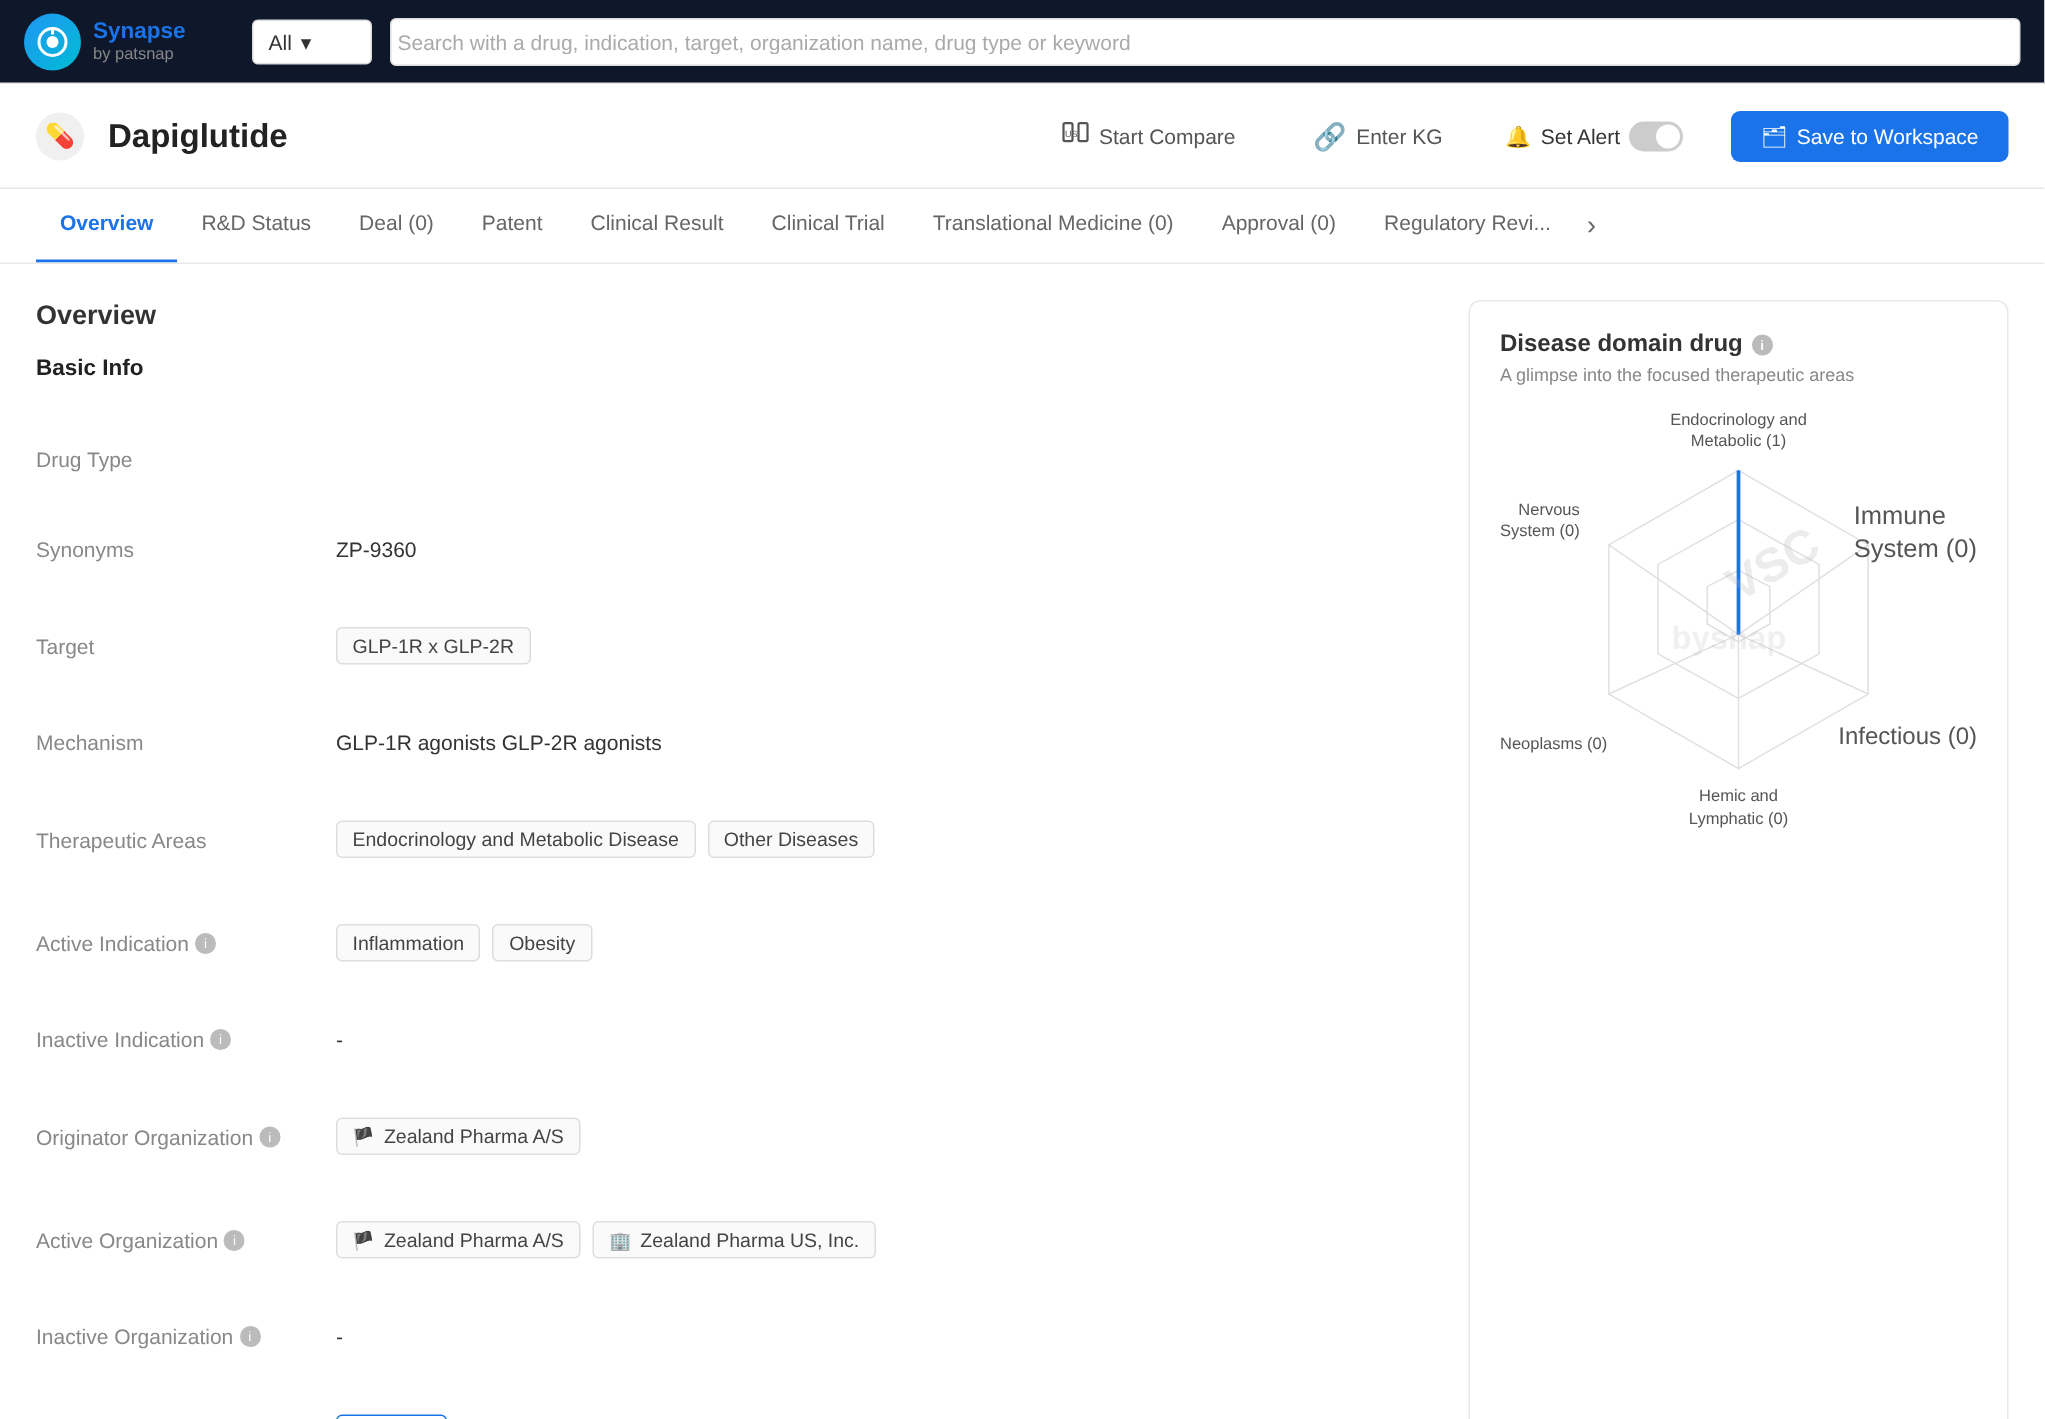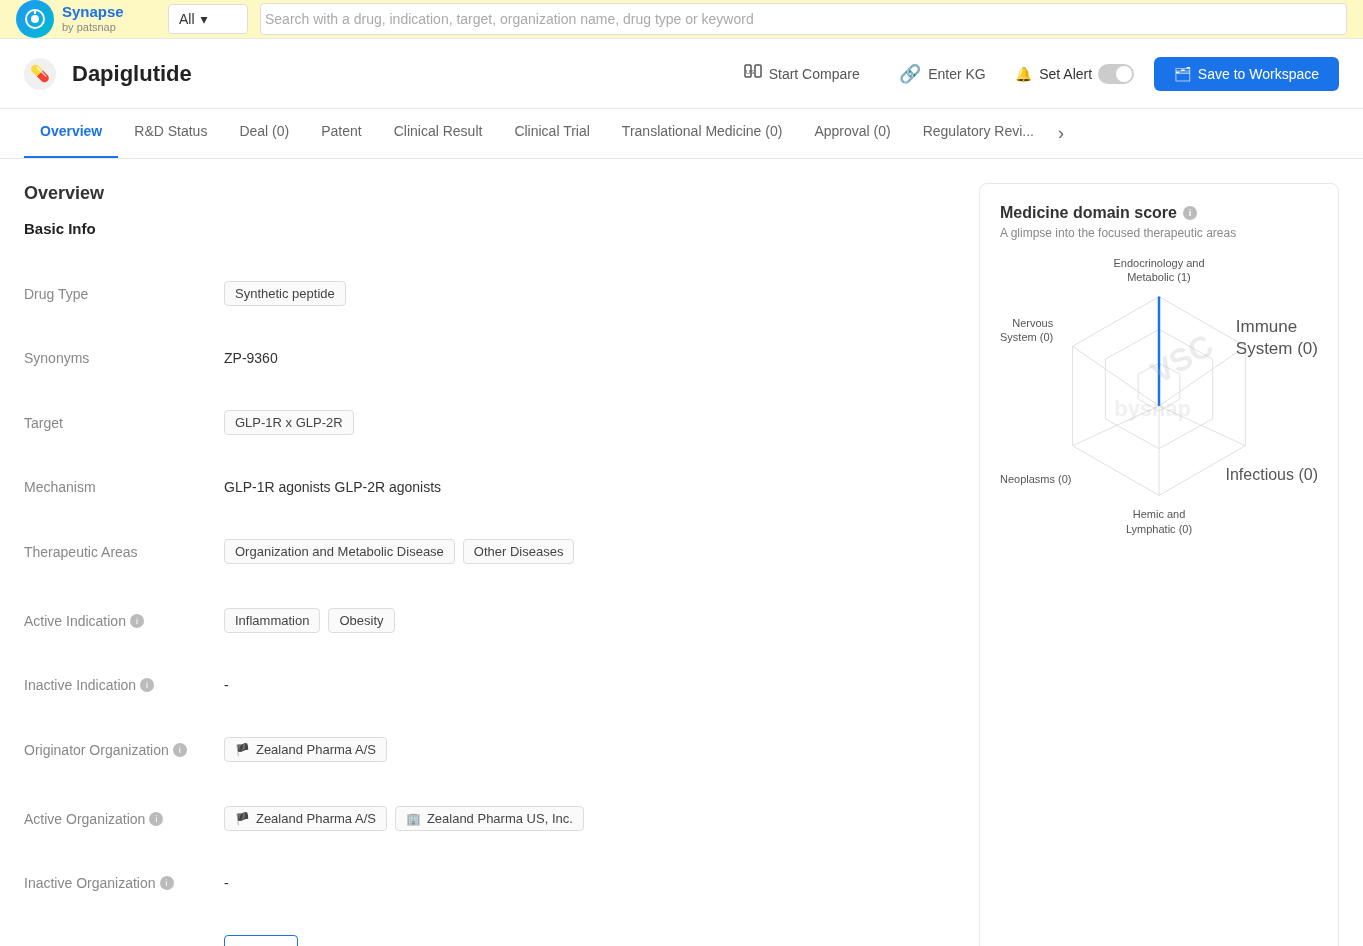--- a/index.html
+++ b/index.html
@@ -1,21 +1,21 @@
 <!DOCTYPE html>
 <html><head>
   <meta charset="utf-8">
   <style>
     * { box-sizing: border-box; margin: 0; padding: 0; }
     body { font-family: -apple-system, BlinkMacSystemFont, 'Segoe UI', sans-serif; font-size: 14px; color: #333; background: #fff; }
 
     
     .top-nav {
       display: flex; align-items: center; padding: 8px 16px; border-bottom: 1px solid #e8e8e8;
-      background: #fef9c3; height: 39px; gap: 12px;
+      background: #0f172a; height: 56px; gap: 12px;
     }
     .logo-area { display: flex; align-items: center; gap: 8px; min-width: 140px; }
     .logo-circle {
       width: 38px; height: 38px; border-radius: 50%; background: linear-gradient(135deg, #2196F3, #00BCD4);
       display: flex; align-items: center; justify-content: center; color: white; font-size: 18px; font-weight: bold;
     }
     .logo-text { display: flex; flex-direction: column; line-height: 1.2; }
     .logo-text .brand { font-weight: 700; font-size: 15px; color: #1a73e8; }
     .logo-text .sub { font-size: 11px; color: #888; }
 
@@ -32,21 +32,21 @@
     
     .drug-header {
       display: flex; align-items: center; padding: 16px 24px; border-bottom: 1px solid #e8e8e8;
       gap: 16px;
     }
     .drug-icon {
       width: 32px; height: 32px; background: #f0f0f0; border-radius: 50%;
       display: flex; align-items: center; justify-content: center; color: #666; font-size: 16px;
     }
     .drug-title { font-size: 22px; font-weight: 700; color: #222; flex: 1; }
-    .header-actions { display: flex; align-items: center; gap: 20px; }
+    .header-actions { display: flex; align-items: center; gap: 32px; }
     .action-btn {
       display: flex; align-items: center; gap: 6px; cursor: pointer; color: #555;
       font-size: 14px; background: none; border: none; padding: 6px 10px;
     }
     .action-btn .icon { font-size: 18px; }
     .toggle-switch {
       width: 36px; height: 20px; background: #ccc; border-radius: 10px; position: relative; cursor: pointer;
     }
     .toggle-switch::after {
       content: ''; position: absolute; width: 16px; height: 16px; background: white; border-radius: 50%;
@@ -199,23 +199,20 @@
 <div class="content">
 
   <div class="main-content">
     <div class="section-title">Overview</div>
     <div class="subsection-title">Basic Info</div>
 
     <div class="info-row">
       <div class="info-label">
         <span>Drug Type</span>
       </div>
-      <div class="info-value">
-        <span class="tag">Synthetic peptide</span>
-      </div>
     </div>
 
     <div class="info-row">
       <div class="info-label">
         <span>Synonyms</span>
       </div>
       <div class="info-value">
         <span>ZP-9360</span>
       </div>
     </div>
@@ -236,21 +233,21 @@
       <div class="info-value">
         <span>GLP-1R agonists  GLP-2R agonists</span>
       </div>
     </div>
 
     <div class="info-row">
       <div class="info-label">
         <span>Therapeutic Areas</span>
       </div>
       <div class="info-value">
-        <span class="tag">Organization and Metabolic Disease</span>
+        <span class="tag">Endocrinology and Metabolic Disease</span>
         <span class="tag">Other Diseases</span>
       </div>
     </div>
 
     <div class="info-row">
       <div class="info-label">
         <span>Active Indication</span>
         <span class="info-icon">i</span>
       </div>
       <div class="info-value">
@@ -316,21 +313,21 @@
       </div>
       <div class="info-value">
         <span class="phase-badge">Phase 2</span>
       </div>
     </div>
 
   </div>
 
   <div class="score-card">
     <div class="score-card-title">
-      <span>Medicine domain score</span>
+      <span>Disease domain drug</span>
       <span class="info-icon">i</span>
     </div>
     <div class="score-card-subtitle">A glimpse into the focused therapeutic areas</div>
 
     <div class="radar-container">
 
       <svg width="320" height="280" viewBox="0 0 320 280">
 
         <polygon points="160,40 247,90 247,190 160,240 73,190 73,90" fill="none" stroke="#e0e0e0" stroke-width="1"></polygon>
 

